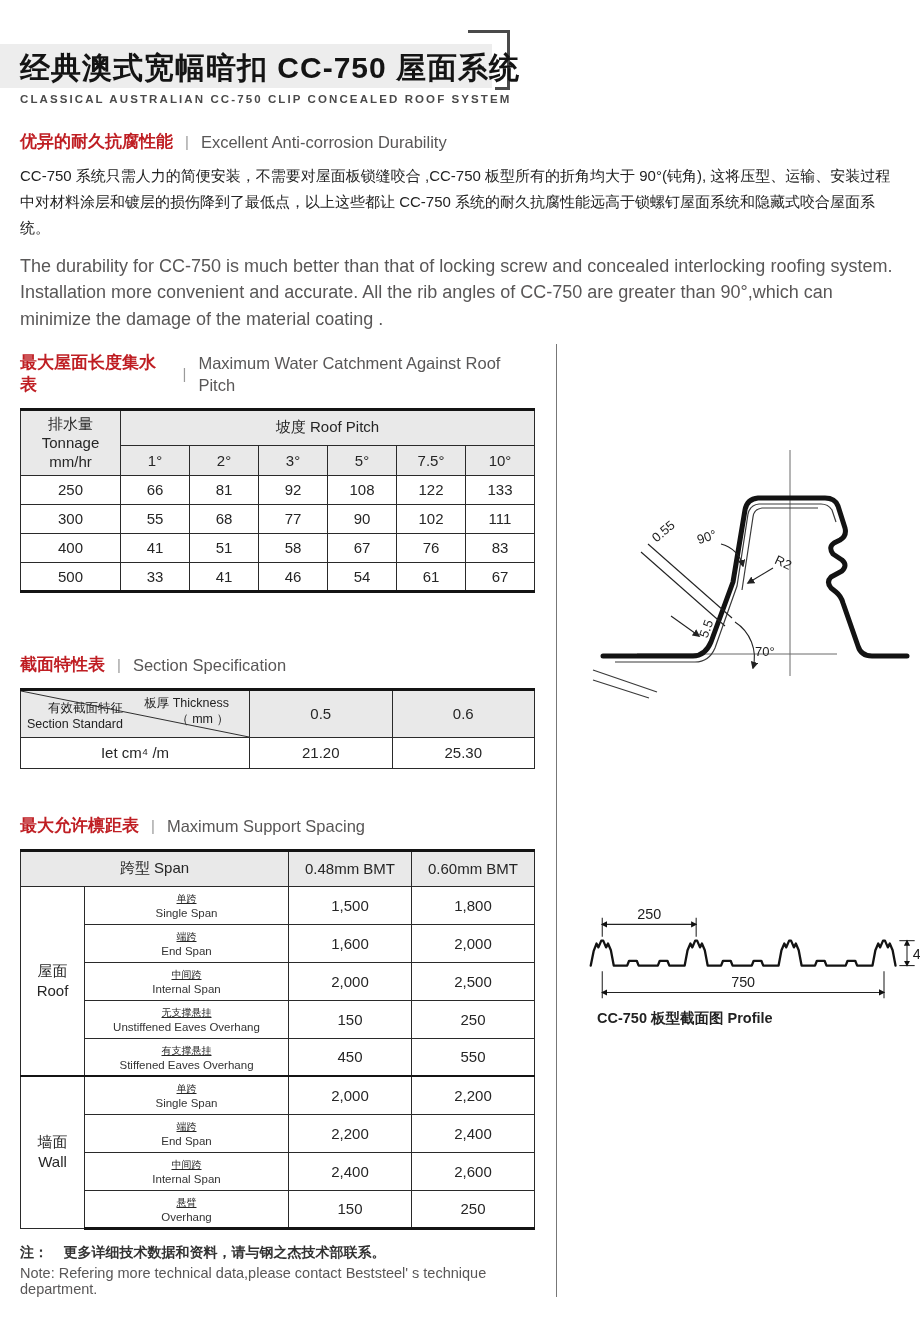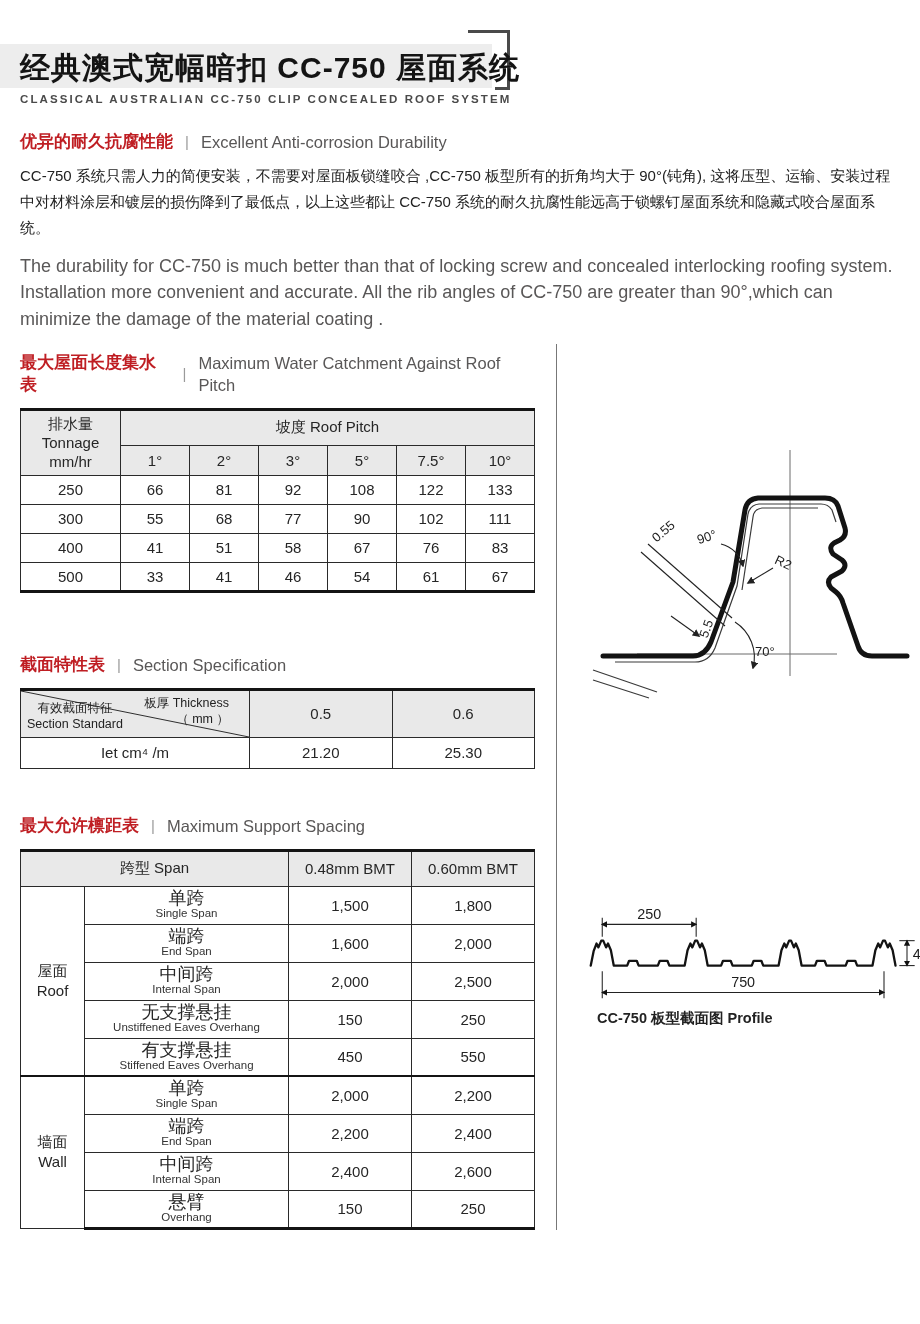--- a/index.html
+++ b/index.html
@@ -49,29 +49,29 @@
   .catch .pitch-row th { height:36px; }
   .catch .deg-row th { height:30px; }
   .catch td { height:29px; }
 
   
   .spec { margin-top:12px; }
   .spec th, .spec td { font-size:15px; }
   .spec .corner { position:relative; width:229px; height:48px; padding:0; }
   .corner svg { position:absolute; inset:0; width:100%; height:100%; }
   .corner .tr { position:absolute; top:4px; right:20px; text-align:right; font-size:12.5px; line-height:1.3; color:#222; }
-  .corner .bl { position:absolute; left:6px; bottom:4px; text-align:center; font-size:12.5px; line-height:1.25; color:#222; }
+  .corner .bl { position:absolute; left:6px; bottom:4px; text-align:right; font-size:12.5px; line-height:1.25; color:#222; }
   .spec td { height:31px; }
 
   
   .supp th { font-size:15px; height:36px; }
   .supp td { height:38px; font-size:15px; }
   .supp .c-group { width:64px; }
   .supp .c-label { width:204px; }
-  .supp .lbl-cn { display:block; font-size:18px; line-height:17px; }
+  .supp .lbl-cn { display:block; font-size:10px; line-height:17px;text-decoration:underline; }
   .supp .lbl-en { display:block; font-size:11.5px; line-height:13px; color:#333; }
   .supp .group-cell { font-size:15px; line-height:20px; }
   .supp tr.group-sep td { border-top:2.5px solid #141414; }
 
   
   .note { margin-top:14px; }
   .note-cn { font-size:14px; font-weight:bold; color:#333; white-space:pre-wrap; }
   .note-en { margin-top:3px; font-size:14.5px; color:#595757; }
 
   
@@ -307,20 +307,24 @@
               <span class="lbl-en">Overhang</span>
             </td>
             <td class="t-bot">150</td>
             <td class="t-bot">250</td>
           </tr>
         </tbody>
           </table>
       </div>
     </div>
 
+    <div class="note">
+      <div class="note-cn">注：    更多详细技术数据和资料，请与钢之杰技术部联系。</div>
+      <div class="note-en">Note: Refering more technical data,please contact Beststeel' s technique department.</div>
+    </div>
 
   </div>
 
   <div class="col-right">
 
     <svg class="detail-svg" width="330" height="260" viewBox="0 0 330 260">
       <defs>
         <marker id="arr" viewBox="0 0 10 10" refX="8" refY="5" markerWidth="7" markerHeight="7" orient="auto-start-reverse">
           <path d="M0,0 L10,5 L0,10 z" fill="#222"></path>
         </marker>

